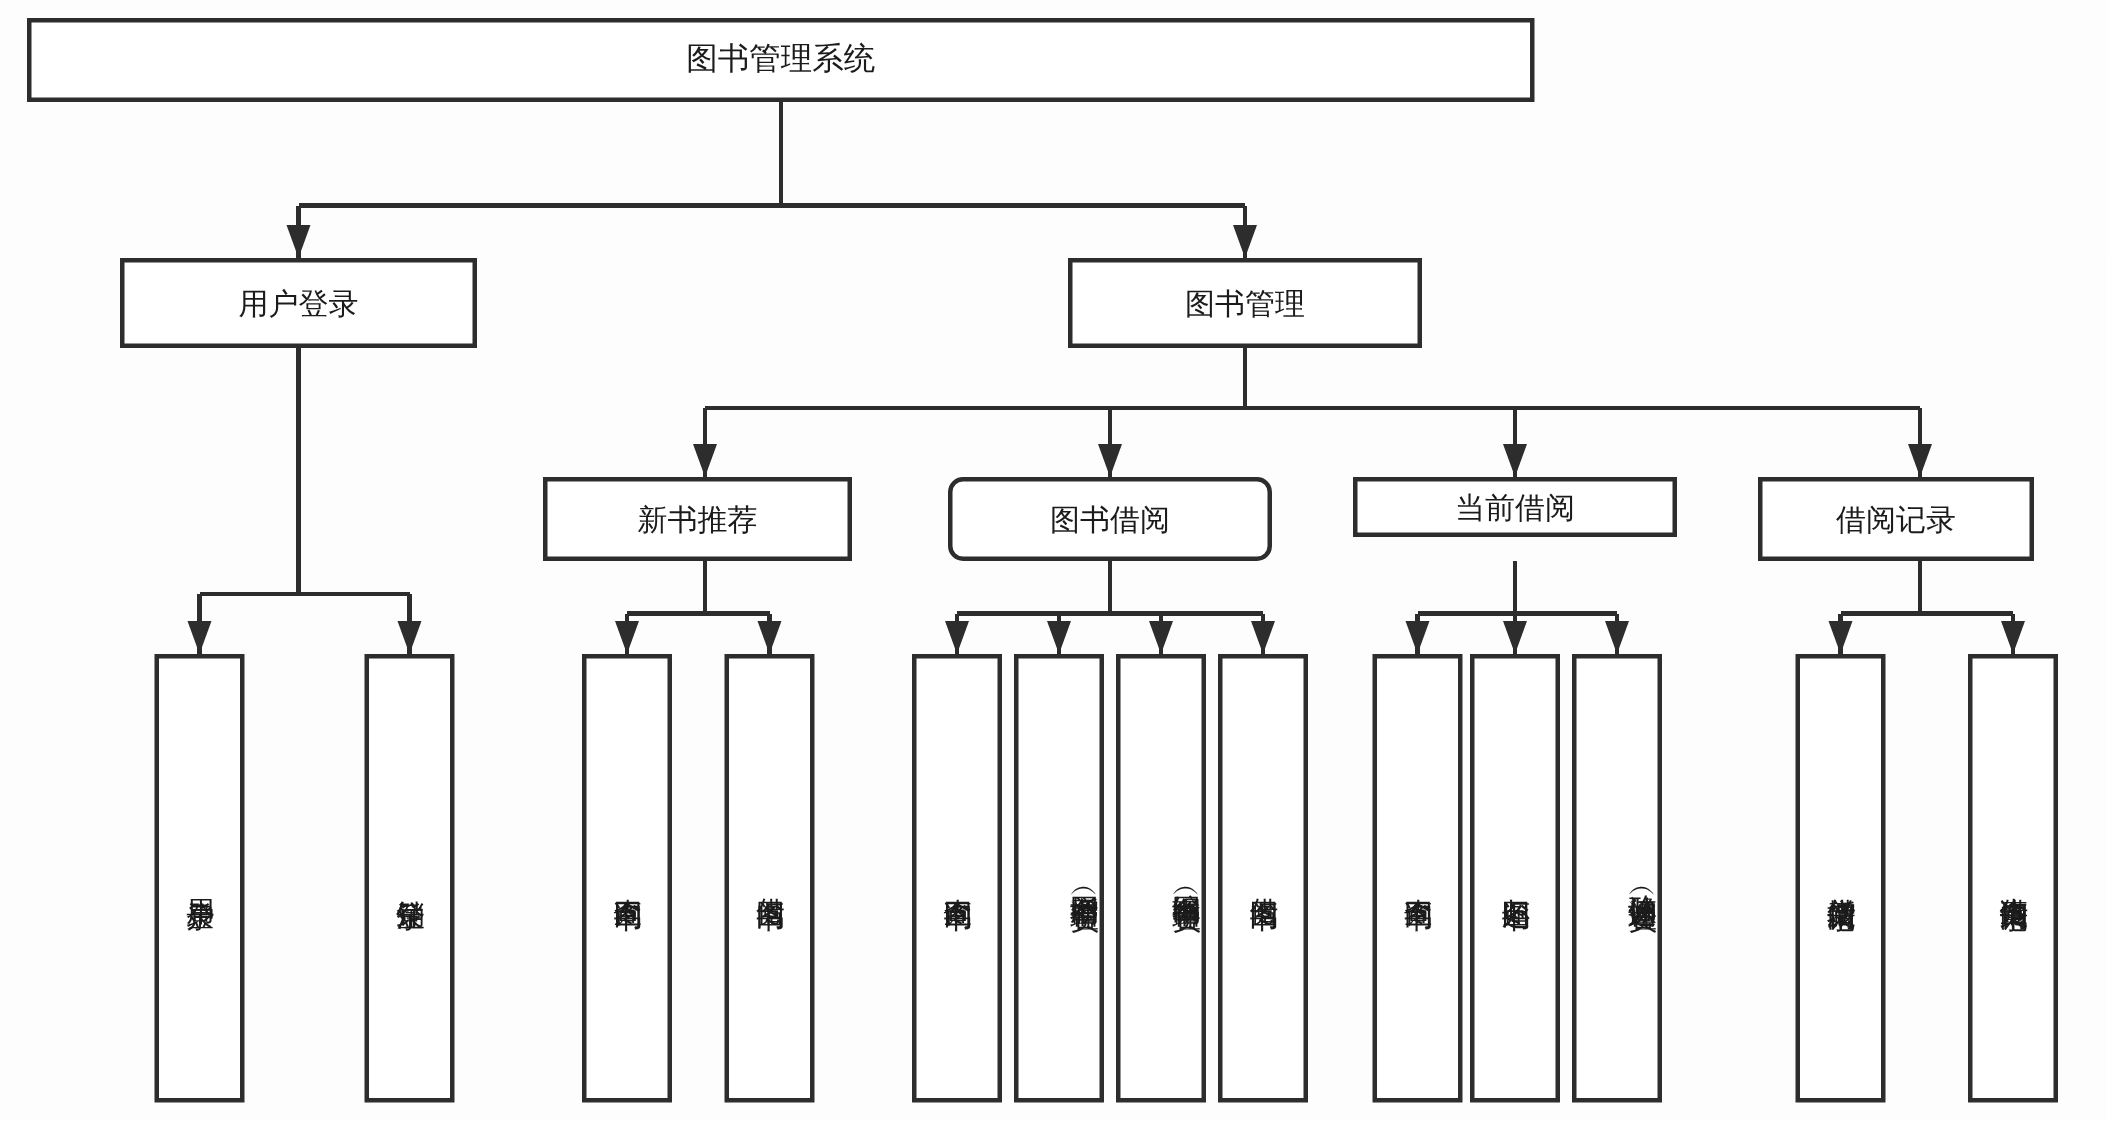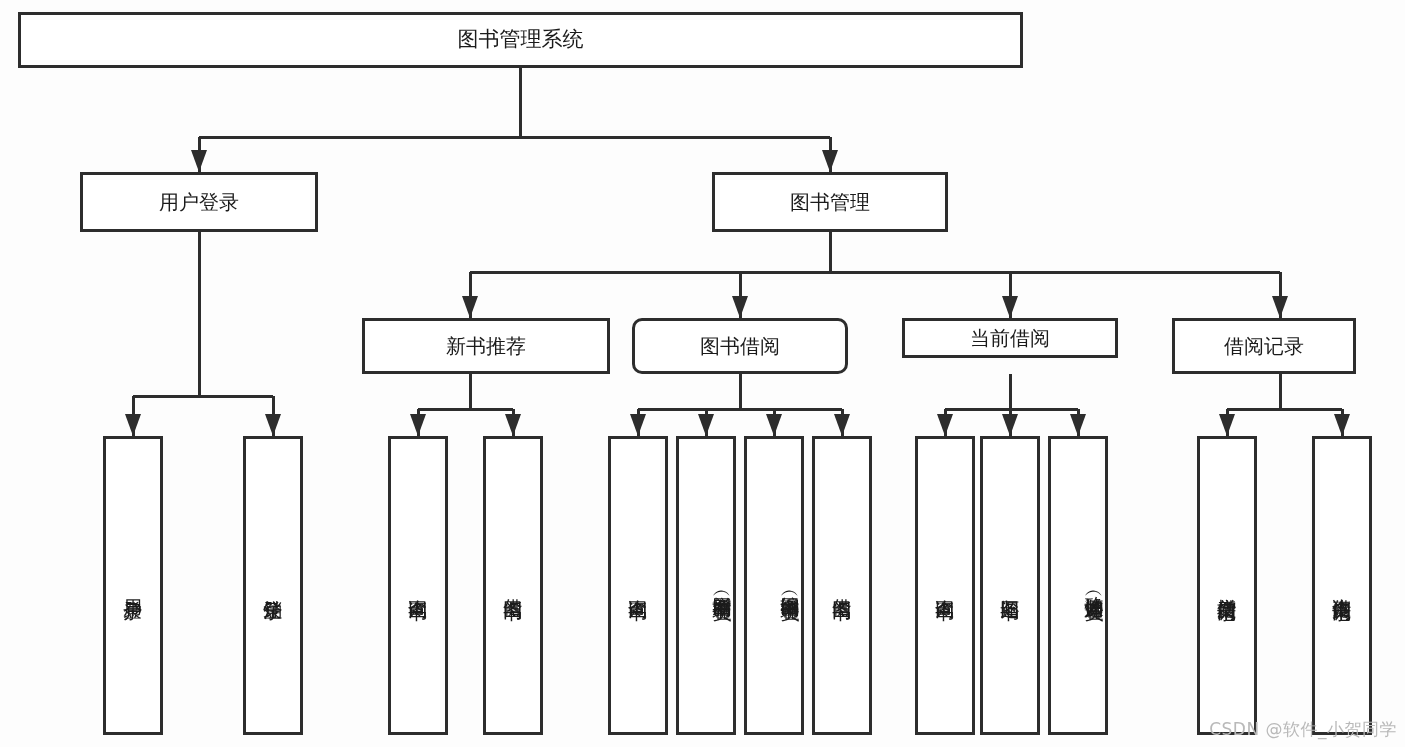--- a/index.html
+++ b/index.html
@@ -130,21 +130,21 @@
   <div id="nodes">
       <div class="node root" id="node-root" style="left: 18px; top: 12px; width: 1005px; height: 56px;">
         <span>图书管理系统</span>
       </div>
       <div class="node branch" id="node-user-login" style="left: 80px; top: 172px; width: 238px; height: 60px;">
         <span>用户登录</span>
       </div>
       <div class="node branch" id="node-book-manage" style="left: 712px; top: 172px; width: 236px; height: 60px;">
         <span>图书管理</span>
       </div>
-      <div class="node branch" id="node-new-book-rec" style="left: 362px; top: 318px; width: 248px; height: 56px;">
+      <div class="node branch" id="node-new-book-rec" style="left: 362px; top: 318px; width: 206px; height: 56px;">
         <span>新书推荐</span>
       </div>
       <div class="node branch" id="node-book-borrow" style="left: 632px; top: 318px; width: 216px; height: 56px; border-radius: 10px;">
         <span>图书借阅</span>
       </div>
       <div class="node branch" id="node-current-borrow" style="left: 902px; top: 318px; width: 216px; height: 40px;">
         <span>当前借阅</span>
       </div>
       <div class="node branch" id="node-borrow-record" style="left: 1172px; top: 318px; width: 184px; height: 56px;">
         <span>借阅记录</span>
@@ -182,14 +182,13 @@
       <div class="node leaf top-align" id="node-leaf-confirm-return-admin" style="left: 1048px; top: 436px; width: 60px; height: 299px;">
         <span class="vtext">确认归还（管理员）</span>
       </div>
       <div class="node leaf" id="node-leaf-add-borrow-record" style="left: 1197px; top: 436px; width: 60px; height: 299px;">
         <span class="vtext">新增借阅记录</span>
       </div>
       <div class="node leaf" id="node-leaf-query-borrow-record" style="left: 1312px; top: 436px; width: 60px; height: 299px;">
         <span class="vtext">查询借阅记录</span>
       </div>
     </div>
-  <div class="watermark">CSDN @软件_小贺同学</div>
 </div>
 
 </body></html>

